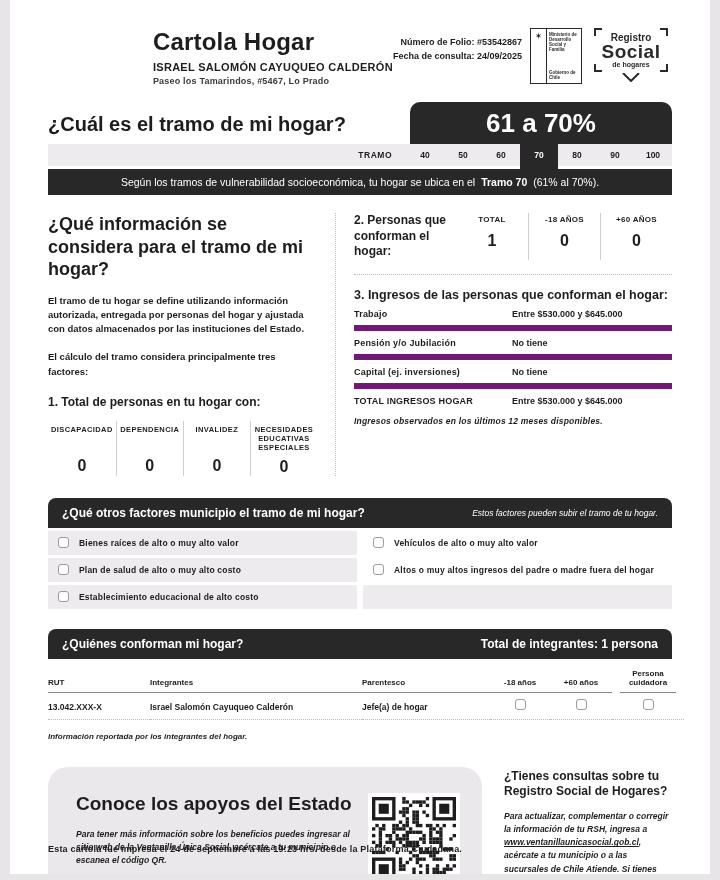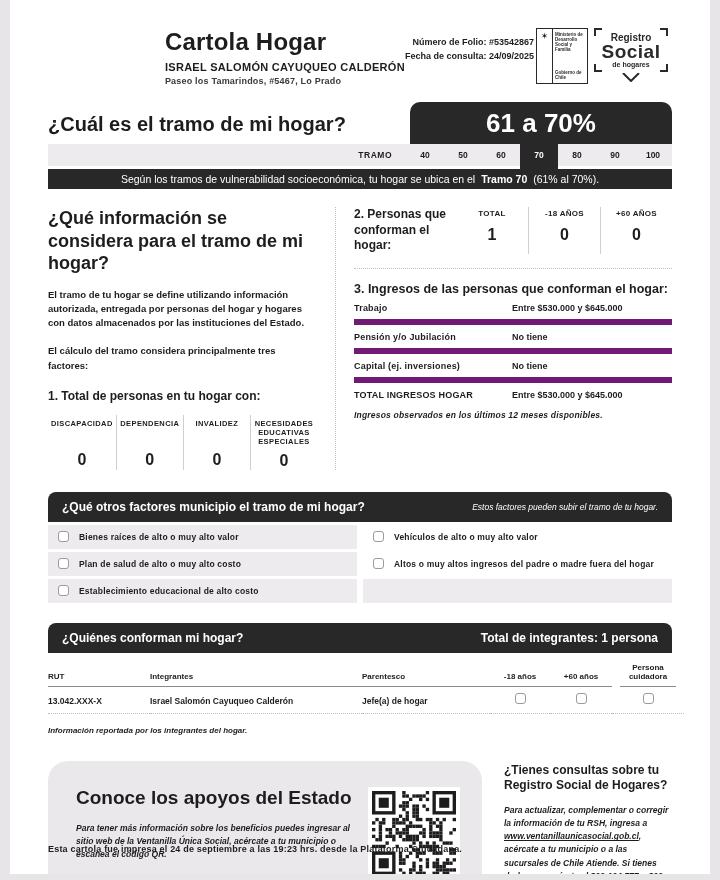--- a/index.html
+++ b/index.html
@@ -5,21 +5,21 @@
   * { margin:0; padding:0; box-sizing:border-box; }
   html,body { width:720px; height:880px; }
   body { background:#e7e5e7; font-family:"Liberation Sans", sans-serif; color:#1d1d1d; }
   .doc { position:relative; width:700px; height:874px; margin:0 10px; background:#ffffff; overflow:hidden; }
 
   
   .hdr { display:flex; justify-content:flex-end; align-items:flex-start; padding:28px 38px 0 38px; }
   .hdr-title { font-size:24px; font-weight:bold; letter-spacing:.2px; }
   .hdr-name { font-size:11px; font-weight:bold; margin-top:5px; letter-spacing:.3px; }
   .hdr-addr { font-size:9px; font-weight:bold; color:#3a3a3a; margin-top:3px; letter-spacing:.2px; }
-  .hdr-right { display:flex; align-items:flex-start; gap:2px; }
+  .hdr-right { display:flex; align-items:flex-start; gap:8px; }
   .meta { text-align:right; font-size:9px; font-weight:bold; line-height:1.5; margin-top:8px; white-space:nowrap; }
   .logo-min { width:52px; height:56px; border:1.5px solid #2a2a2a; display:flex; font-size:4.5px; }
   .logo-min .emblem-col { width:16px; border-right:1px solid #2a2a2a; display:flex; justify-content:center; padding-top:3px; font-size:9px; line-height:1; }
   .logo-min .txt-col { flex:1; padding:3px 2px; display:flex; flex-direction:column; justify-content:space-between; font-weight:bold; color:#2a2a2a; }
   .logo-rsh { position:relative; width:82px; height:52px; text-align:center; color:#2a2a2a; padding-top:4px; }
   .logo-rsh .l1 { font-size:10px; font-weight:bold; }
   .logo-rsh .l2 { font-size:19px; font-weight:bold; letter-spacing:.5px; line-height:.95; }
   .logo-rsh .l3 { font-size:7px; font-weight:bold; }
   .br { position:absolute; width:8px; height:8px; }
   .br.tl { top:0; left:4px; border-top:2px solid #2a2a2a; border-left:2px solid #2a2a2a; }
@@ -31,21 +31,21 @@
   
   .tramo { margin:16px 38px 0 38px; }
   .tramo-top { display:flex; justify-content:space-between; align-items:flex-end; }
   .tramo-q { font-size:20px; font-weight:bold; padding-bottom:8px; }
   .tramo-box { width:262px; height:42px; background:#282828; color:#fff; border-radius:10px 10px 0 0;
                display:flex; align-items:center; justify-content:center; font-size:26px; font-weight:bold; }
   .tramo-strip { height:22px; background:#edebed; display:flex; justify-content:flex-end; align-items:center; }
   .tramo-label { font-size:8.5px; font-weight:bold; letter-spacing:.5px; margin-right:14px; }
   .tramo-cell { width:38px; text-align:center; font-size:8.5px; font-weight:bold; line-height:22px; }
   .tramo-cell.sel { background:#282828; color:#fff; height:30px; line-height:30px; margin:-4px 0; }
-  .tramo-banner { margin-top:3px; height:20px; background:#282828; color:#fff; font-size:10.5px;
+  .tramo-banner { margin-top:3px; height:26px; background:#282828; color:#fff; font-size:10.5px;
                   display:flex; align-items:center; justify-content:center; }
   .tramo-banner b { margin:0 3px 0 3px; }
 
   
   .cols { display:flex; margin:18px 38px 0 38px; }
   .col-l { width:318px; padding-right:18px; }
   .col-r { flex:1; border-left:1px dotted #c0c0c0; padding-left:18px; }
   .h-big { font-size:18px; font-weight:bold; line-height:1.25; }
   .p1 { font-size:9.5px; line-height:1.5; margin-top:13px; font-weight:600; }
   .p1 b { font-weight:bold; }
@@ -162,21 +162,21 @@
       <span class="tramo-cell">100</span>
     </div>
     <div class="tramo-banner">
       <span>Según los tramos de vulnerabilidad socioeconómica, tu hogar se ubica en el</span>&nbsp;<b>Tramo 70</b>&nbsp;<span>(61% al 70%).</span>
     </div>
   </div>
 
   <div class="cols">
     <div class="col-l">
       <div class="h-big">¿Qué información se considera para el tramo de mi hogar?</div>
-      <div class="p1"><span>El tramo de tu hogar se define utilizando </span><b>información autorizada, entregada por personas del hogar y hogares con datos almacenados por las instituciones del Estado.</b></div>
+      <div class="p1"><span>El tramo de tu hogar se define utilizando </span><b>información autorizada, entregada por personas del hogar y ajustada con datos almacenados por las instituciones del Estado.</b></div>
       <div class="p2">El cálculo del tramo considera principalmente tres factores:</div>
       <div class="h-num">1. Total de personas en tu hogar con:</div>
       <div class="stats">
         <div class="stat">
           <div class="stat-lab">DISCAPACIDAD</div>
           <div class="stat-val">0</div>
         </div>
         <div class="stat">
           <div class="stat-lab">DEPENDENCIA</div>
           <div class="stat-val">0</div>

